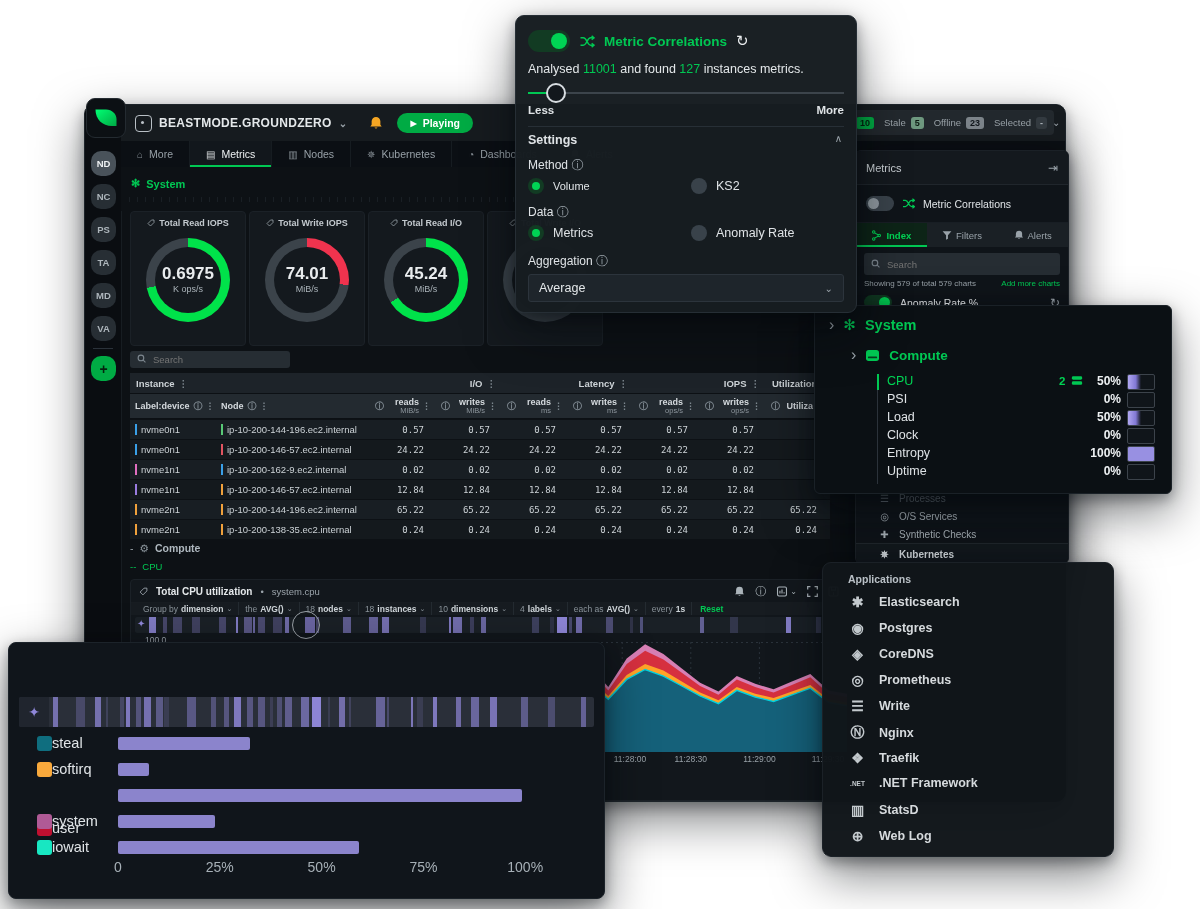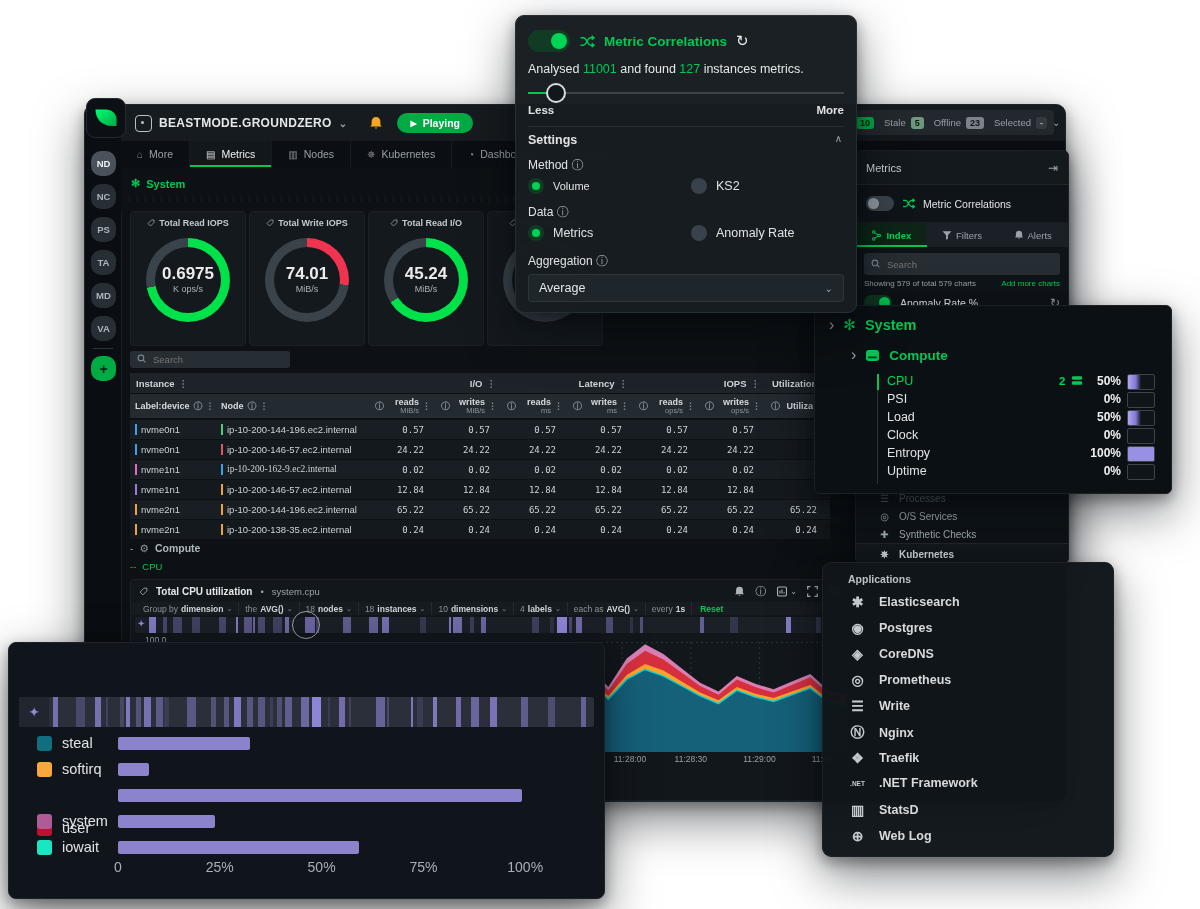--- a/index.html
+++ b/index.html
@@ -89,21 +89,21 @@
   .popup{background:rgba(22,28,33,.985);border:1px solid #262e35;border-radius:9px;z-index:40;font-size:12.5px}
   .radio{width:16px;height:16px;border-radius:50%;background:#39424a;position:relative;flex:none}
   .radio.on{background:#123b23}
   .radio.on::after{content:"";position:absolute;inset:4px;border-radius:50%;background:#00d454}
   .ptgl{width:42px;height:22px;border-radius:11px;background:#123b23;position:relative}
   .ptgl::after{content:"";position:absolute;top:3px;left:23px;width:16px;height:16px;border-radius:50%;background:#00d454}
   .select{display:flex;align-items:center;justify-content:space-between;background:#1e252b;border:1px solid #2c343c;
           border-radius:3px;height:26px;padding:0 10px;color:#e3e7e9;font-size:12.5px}
   
   .anom{background:#10151b;border:1px solid #1c232a;border-radius:8px;z-index:45}
-  .alegend{position:absolute;display:flex;align-items:center;gap:10px;font-size:14.5px;color:#e0e4e7}
+  .alegend{position:absolute;display:flex;align-items:center;font-size:14.5px;color:#e0e4e7}
   .lchip{width:15px;height:15px;border-radius:3px}
   .hbar{position:absolute;height:13px;border-radius:2px}
   .tick{position:absolute;font-size:14px;color:#a7b0b7;transform:translateX(-50%)}
   .grn{color:#00c853}
   .dim{color:#9aa3aa}
   .icobtn{display:flex;align-items:center;color:#aab3b9}
 </style>
 </head>
 <body>
 
@@ -344,21 +344,21 @@
           <div class="num" style="width: 66px; box-sizing: border-box; padding-right: 12px;">24.22</div>
           <div class="num" style="width: 66px; box-sizing: border-box; padding-right: 12px;">24.22</div>
           <div class="num" style="width: 66px; box-sizing: border-box; padding-right: 12px;">24.22</div>
           <div class="num" style="width: 66px; box-sizing: border-box; padding-right: 12px;">24.22</div>
           <div class="num" style="width: 66px; box-sizing: border-box; padding-right: 12px;">24.22</div>
           <div class="num" style="width: 66px; box-sizing: border-box; padding-right: 12px;">24.22</div>
           <div class="num" style="width: 64px; box-sizing: border-box; padding-right: 13px;"></div>
         </div>
         <div class="trow">
           <div style="width: 86px; box-sizing: border-box; padding: 0px 5px; overflow: hidden; white-space: nowrap;"><span class="cellbar" style="background:#e06ec0"></span><span style="color:#ccd2d6">nvme1n1</span></div>
-          <div style="width: 154px; box-sizing: border-box; padding: 0px 5px; overflow: hidden; white-space: nowrap; font-family: Liberation Serif, serif;"><span class="cellbar" style="background:#3aa0e8"></span><span style="color:#ccd2d6">ip-10-200-162-9.ec2.internal</span></div>
+          <div style="width: 154px; box-sizing: border-box; padding: 0px 5px; overflow: hidden; white-space: nowrap;"><span class="cellbar" style="background:#3aa0e8"></span><span style="color:#ccd2d6">ip-10-200-162-9.ec2.internal</span></div>
           <div class="num" style="width: 66px; box-sizing: border-box; padding-right: 12px;">0.02</div>
           <div class="num" style="width: 66px; box-sizing: border-box; padding-right: 12px;">0.02</div>
           <div class="num" style="width: 66px; box-sizing: border-box; padding-right: 12px;">0.02</div>
           <div class="num" style="width: 66px; box-sizing: border-box; padding-right: 12px;">0.02</div>
           <div class="num" style="width: 66px; box-sizing: border-box; padding-right: 12px;">0.02</div>
           <div class="num" style="width: 66px; box-sizing: border-box; padding-right: 12px;">0.02</div>
           <div class="num" style="width: 64px; box-sizing: border-box; padding-right: 13px;"></div>
         </div>
         <div class="trow">
           <div style="width: 86px; box-sizing: border-box; padding: 0px 5px; overflow: hidden; white-space: nowrap;"><span class="cellbar" style="background:#9a7ce0"></span><span style="color:#ccd2d6">nvme1n1</span></div>

